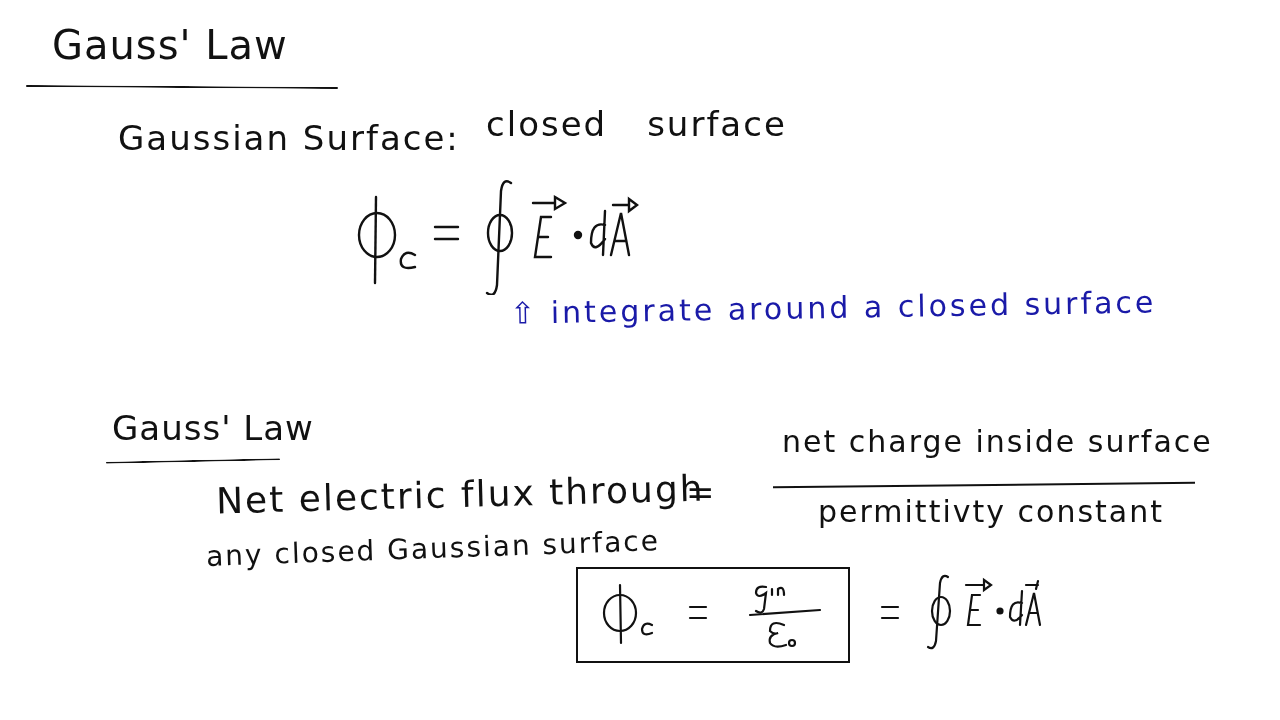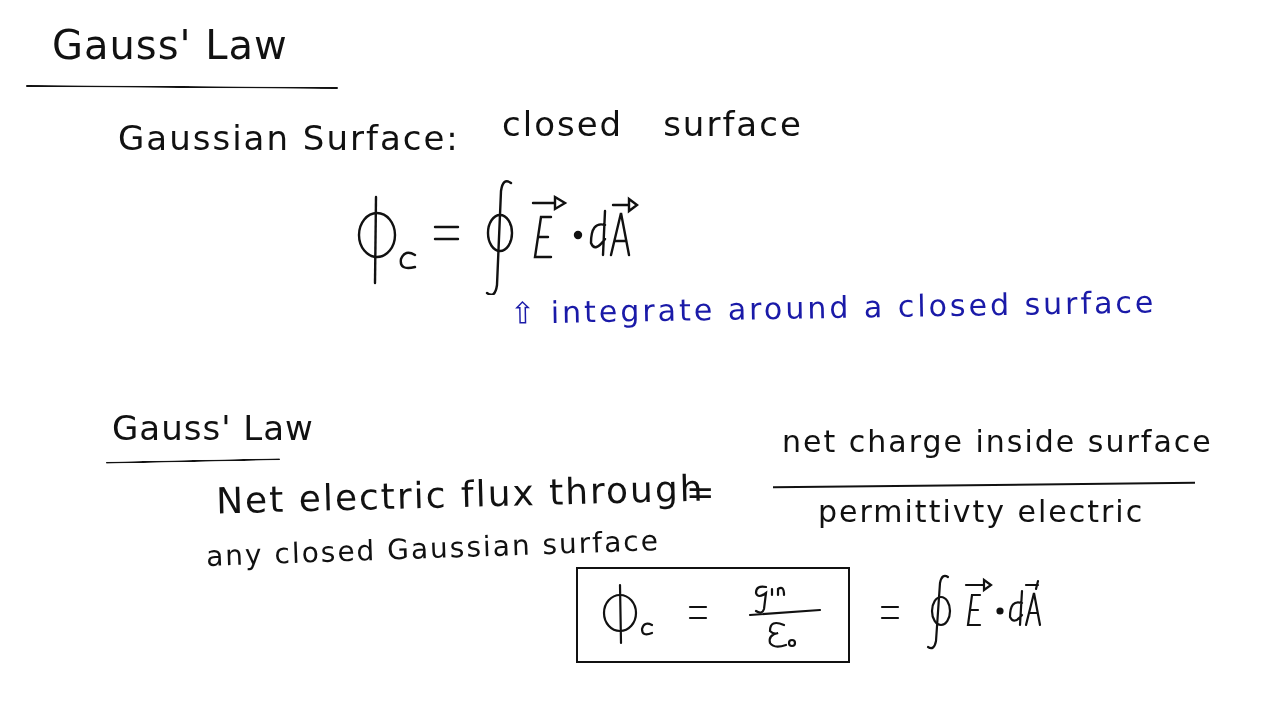--- a/index.html
+++ b/index.html
@@ -7,21 +7,21 @@
     width: 1280px; height: 720px; position: relative; overflow: hidden;
     background: #ffffff;
     font-family: "DejaVu Sans", sans-serif;
     color: #111111;
   }
   .hw { position: absolute; white-space: nowrap; font-family: "DejaVu Sans", sans-serif; font-weight: normal; letter-spacing: 1px; }
   .title-main { left: 52px; top: 22px; font-size: 40px; }
   .ul { position: absolute; border-top: 2px solid #111; border-radius: 2px; }
   .ul-main { left: 26px; top: 86px; width: 312px; transform: rotate(0.4deg); }
   .gs-label { left: 118px; top: 118px; font-size: 34px; letter-spacing: 2px; }
-  .gs-value { left: 486px; top: 104px; font-size: 34px; letter-spacing: 2px; margin-left: 16px; }
+  .gs-value { left: 486px; top: 104px; font-size: 34px; letter-spacing: 2px; }
   .gs-value span { margin-right: 40px; }
   .eq1 { position: absolute; left: 355px; top: 175px; width: 300px; height: 120px; }
   .blue { color: #1a1aa8; }
   .note { left: 510px; top: 290px; font-size: 30px; letter-spacing: 3px; transform: rotate(-1deg); }
   .title-sub { left: 112px; top: 408px; font-size: 34px; }
   .ul-sub { left: 106px; top: 460px; width: 174px; transform: rotate(-1.2deg); }
   .law-line1 { left: 216px; top: 474px; font-size: 36px; letter-spacing: 2px; transform: rotate(-1.5deg); }
   .law-line2 { left: 206px; top: 532px; font-size: 28px; letter-spacing: 2px; transform: rotate(-2deg); }
   .law-eq { left: 686px; top: 472px; font-size: 34px; }
   .frac-num { left: 782px; top: 424px; font-size: 30px; letter-spacing: 2px; }
@@ -80,21 +80,21 @@
 </div>
 
 <div class="hw title-sub">Gauss' Law</div>
 <div class="ul ul-sub"></div>
 
 <div class="hw law-line1">Net electric flux through</div>
 <div class="hw law-line2">any closed Gaussian surface</div>
 <div class="hw law-eq">=</div>
 <div class="hw frac-num">net charge inside surface</div>
 <div class="frac-bar"></div>
-<div class="hw frac-den">permittivty electric</div>
+<div class="hw frac-den">permittivty constant</div>
 
 <div class="boxed"></div>
 <svg class="eq2" viewBox="0 0 520 120" width="520" height="120">
   <g fill="none" stroke="#111" stroke-width="2.2" stroke-linecap="round">
     <g>
       <ellipse cx="60" cy="58" rx="16" ry="18"></ellipse>
       <line x1="60" y1="30" x2="61" y2="88"></line>
     </g>
     <path d="M92 70 q-8 -4 -10 4 q0 8 10 4"></path>
     <line x1="130" y1="52" x2="146" y2="52"></line>

